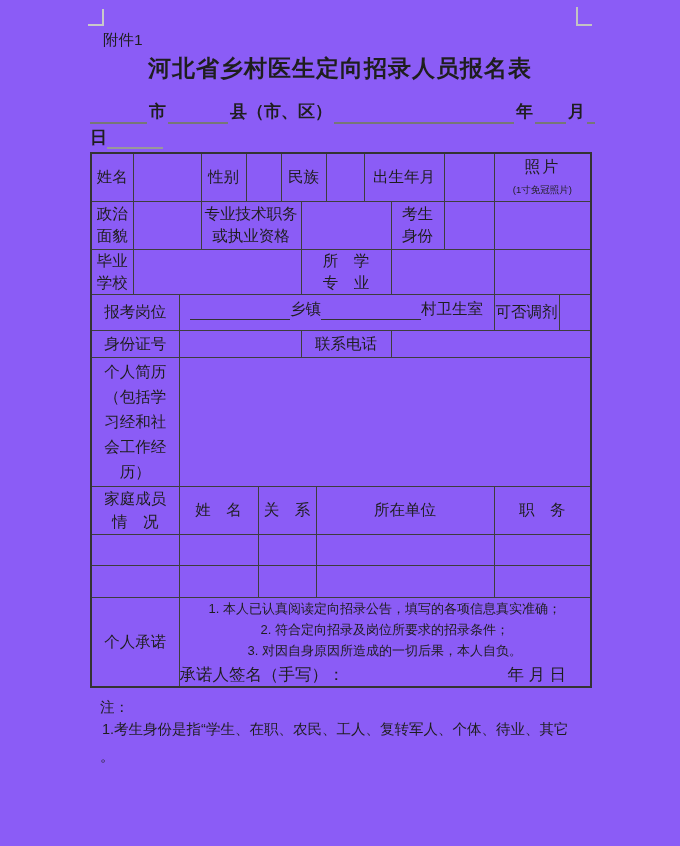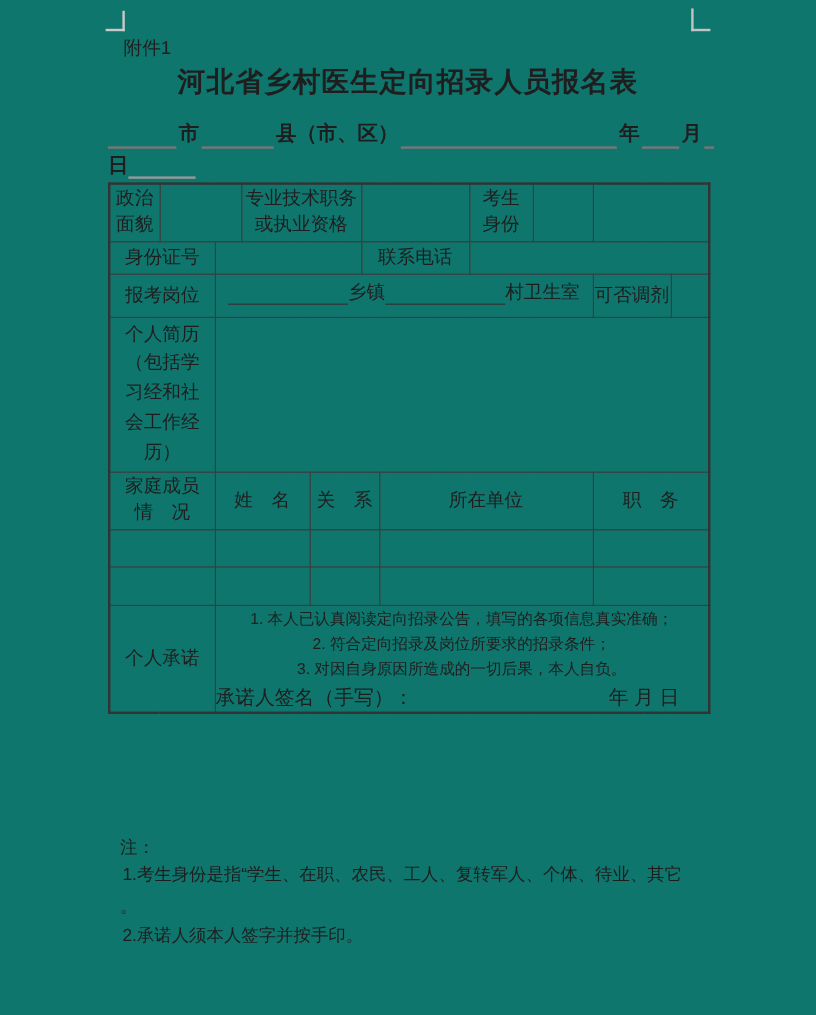--- a/index.html
+++ b/index.html
@@ -1,17 +1,17 @@
 <!DOCTYPE html>
 <html><head>
 <meta charset="utf-8">
 <style>
   html,body { margin:0; padding:0; background:#ffffff; }
   .page {
-    position:relative; width:680px; height:846px; background:#0f766e;
+    position:relative; width:680px; height:846px; background:#8b5cf6;
     font-family:"Liberation Sans", sans-serif; color:#1e1e1e; overflow:hidden;
   }
   
   .corner-tl { position:absolute; left:88px; top:9px; width:14px; height:15px;
     border-right:2px solid #c9c9c9; border-bottom:2px solid #c9c9c9; }
   .corner-tr { position:absolute; left:576px; top:7px; width:14px; height:17px;
     border-left:2px solid #c3c3c3; border-bottom:2px solid #c3c3c3; }
 
   .attachment { position:absolute; left:103px; top:30px; font-size:15.5px; }
   .title { position:absolute; left:0; top:53px; width:680px; text-align:center;
@@ -91,51 +91,74 @@
       <col style="width:10px">
         <col style="width:38px">
         <col style="width:27px">
         <col style="width:53px">
       <col style="width:50px">
         <col style="width:43px">
         <col style="width:22px">
         <col style="width:32px">
     </colgroup>
     <tbody>
+        <tr style="height:48px">
+      <td>姓名</td>
+      <td colspan="2"></td>
+      <td>性别</td>
+      <td colspan="2"></td>
+      <td colspan="3">民族</td>
+      <td></td>
+      <td colspan="2">出生年月</td>
+      <td></td>
+      <td colspan="3" class="photo-cell">
+            <div class="big">照片</div>
+            <div class="small">(1寸免冠照片)</div>
+          </td>
+    </tr>
     <tr style="height:48px">
       <td class="pl">政治
 面貌</td>
       <td colspan="2"></td>
       <td colspan="4" class="pl">专业技术职务
 或执业资格</td>
       <td colspan="4"></td>
       <td class="pl">考生
 身份</td>
       <td></td>
       <td colspan="3"></td>
     </tr>
-    <tr style="height:27px">
-      <td colspan="2">身份证号</td>
-      <td colspan="5"></td>
-      <td colspan="4">联系电话</td>
-      <td colspan="5"></td>
+    <tr style="height:45px">
+      <td class="pl">毕业
+学校</td>
+      <td colspan="6"></td>
+      <td colspan="4" class="pl">所　学
+专　业</td>
+      <td colspan="2"></td>
+      <td colspan="3"></td>
     </tr>
     <tr style="height:36px">
       <td colspan="2">报考岗位</td>
       <td colspan="11">
             <div class="post-cell">
               <span class="blank-seg"></span>
               <span>乡镇</span>
               <span class="blank-seg"></span>
               <span>村卫生室</span>
             </div>
           </td>
       <td colspan="2" class="adjust">可否调剂</td>
       <td></td>
     </tr>
+    <tr style="height:27px">
+      <td colspan="2">身份证号</td>
+      <td colspan="5"></td>
+      <td colspan="4">联系电话</td>
+      <td colspan="5"></td>
+    </tr>
     <tr style="height:129px">
       <td colspan="2" class="resume-label">个人简历
 （包括学
 习经和社
 会工作经
 历）</td>
       <td colspan="14"></td>
     </tr>
     <tr style="height:48px">
       <td colspan="2" class="pl">家庭成员
@@ -171,17 +194,16 @@
             </div>
           </td>
     </tr>
   </tbody>
     </table>
 
   <div class="notes">
     <div class="n-label">注：</div>
     <div class="indent">1.考生身份是指“学生、在职、农民、工人、复转军人、个体、待业、其它</div>
     <div class="lone">。</div>
-    <div class="indent n2">2.承诺人须本人签字并按手印。</div>
   </div>
 
 
 </div>
 
 </body></html>

